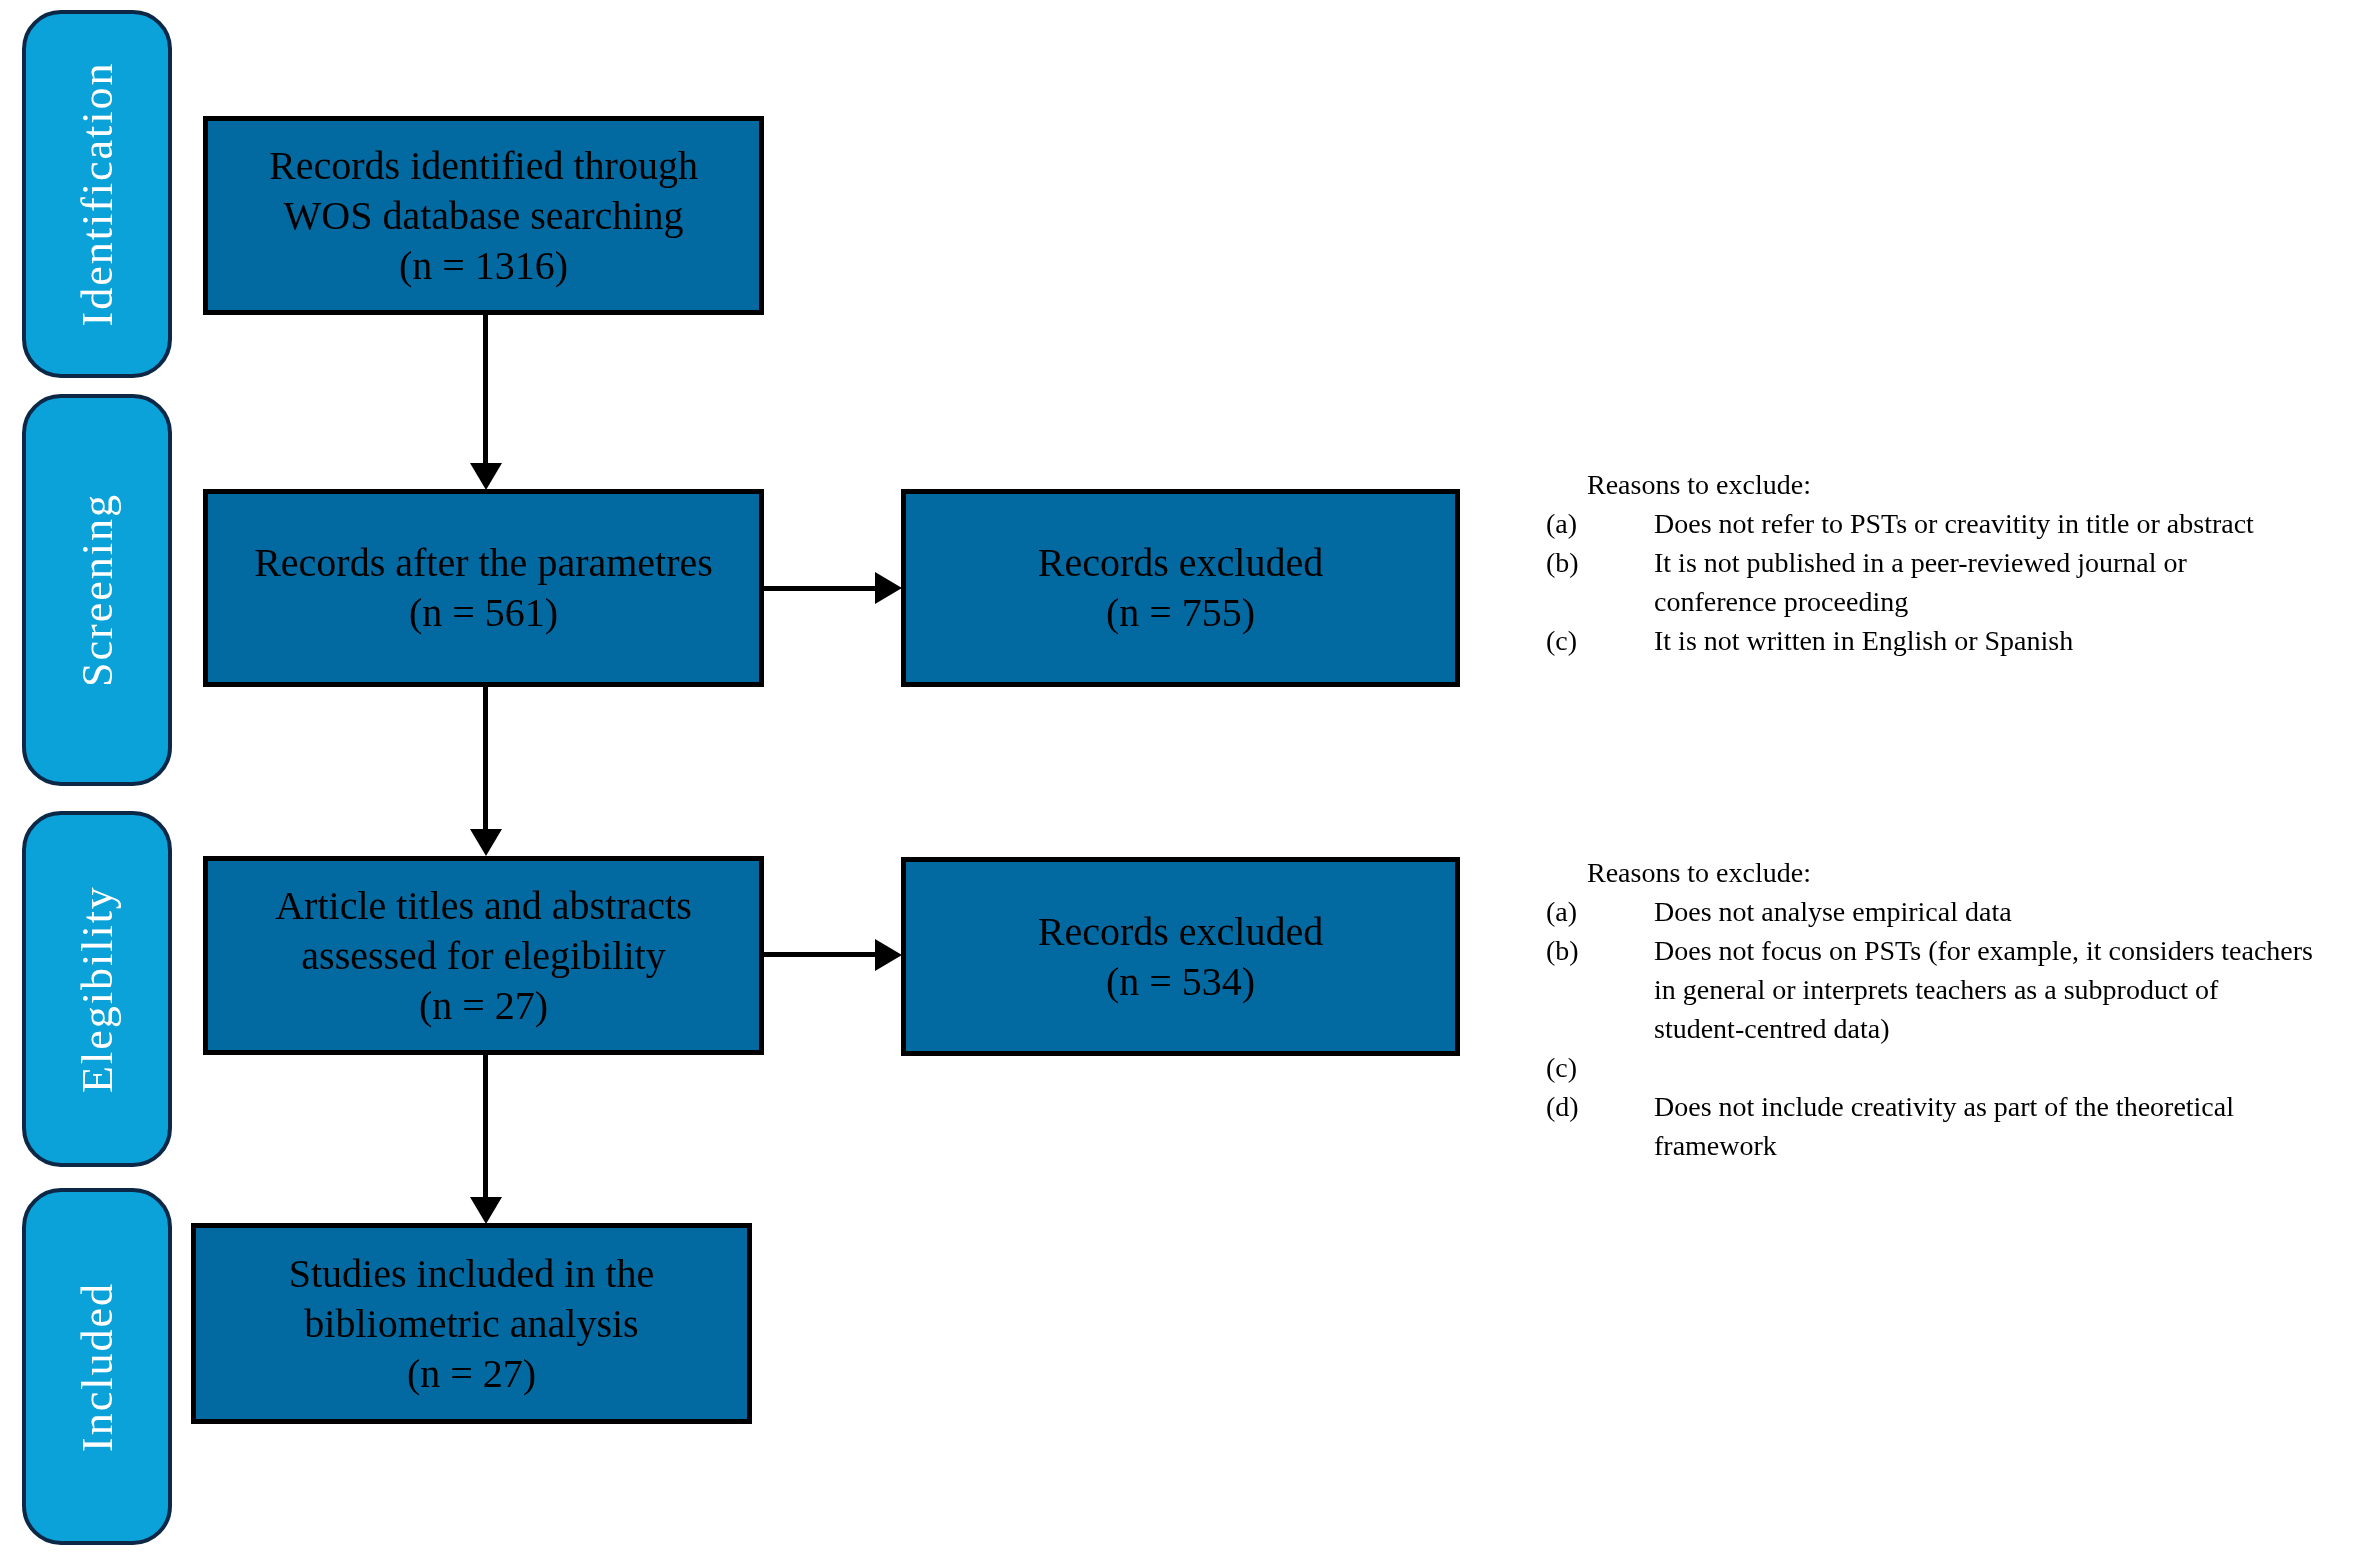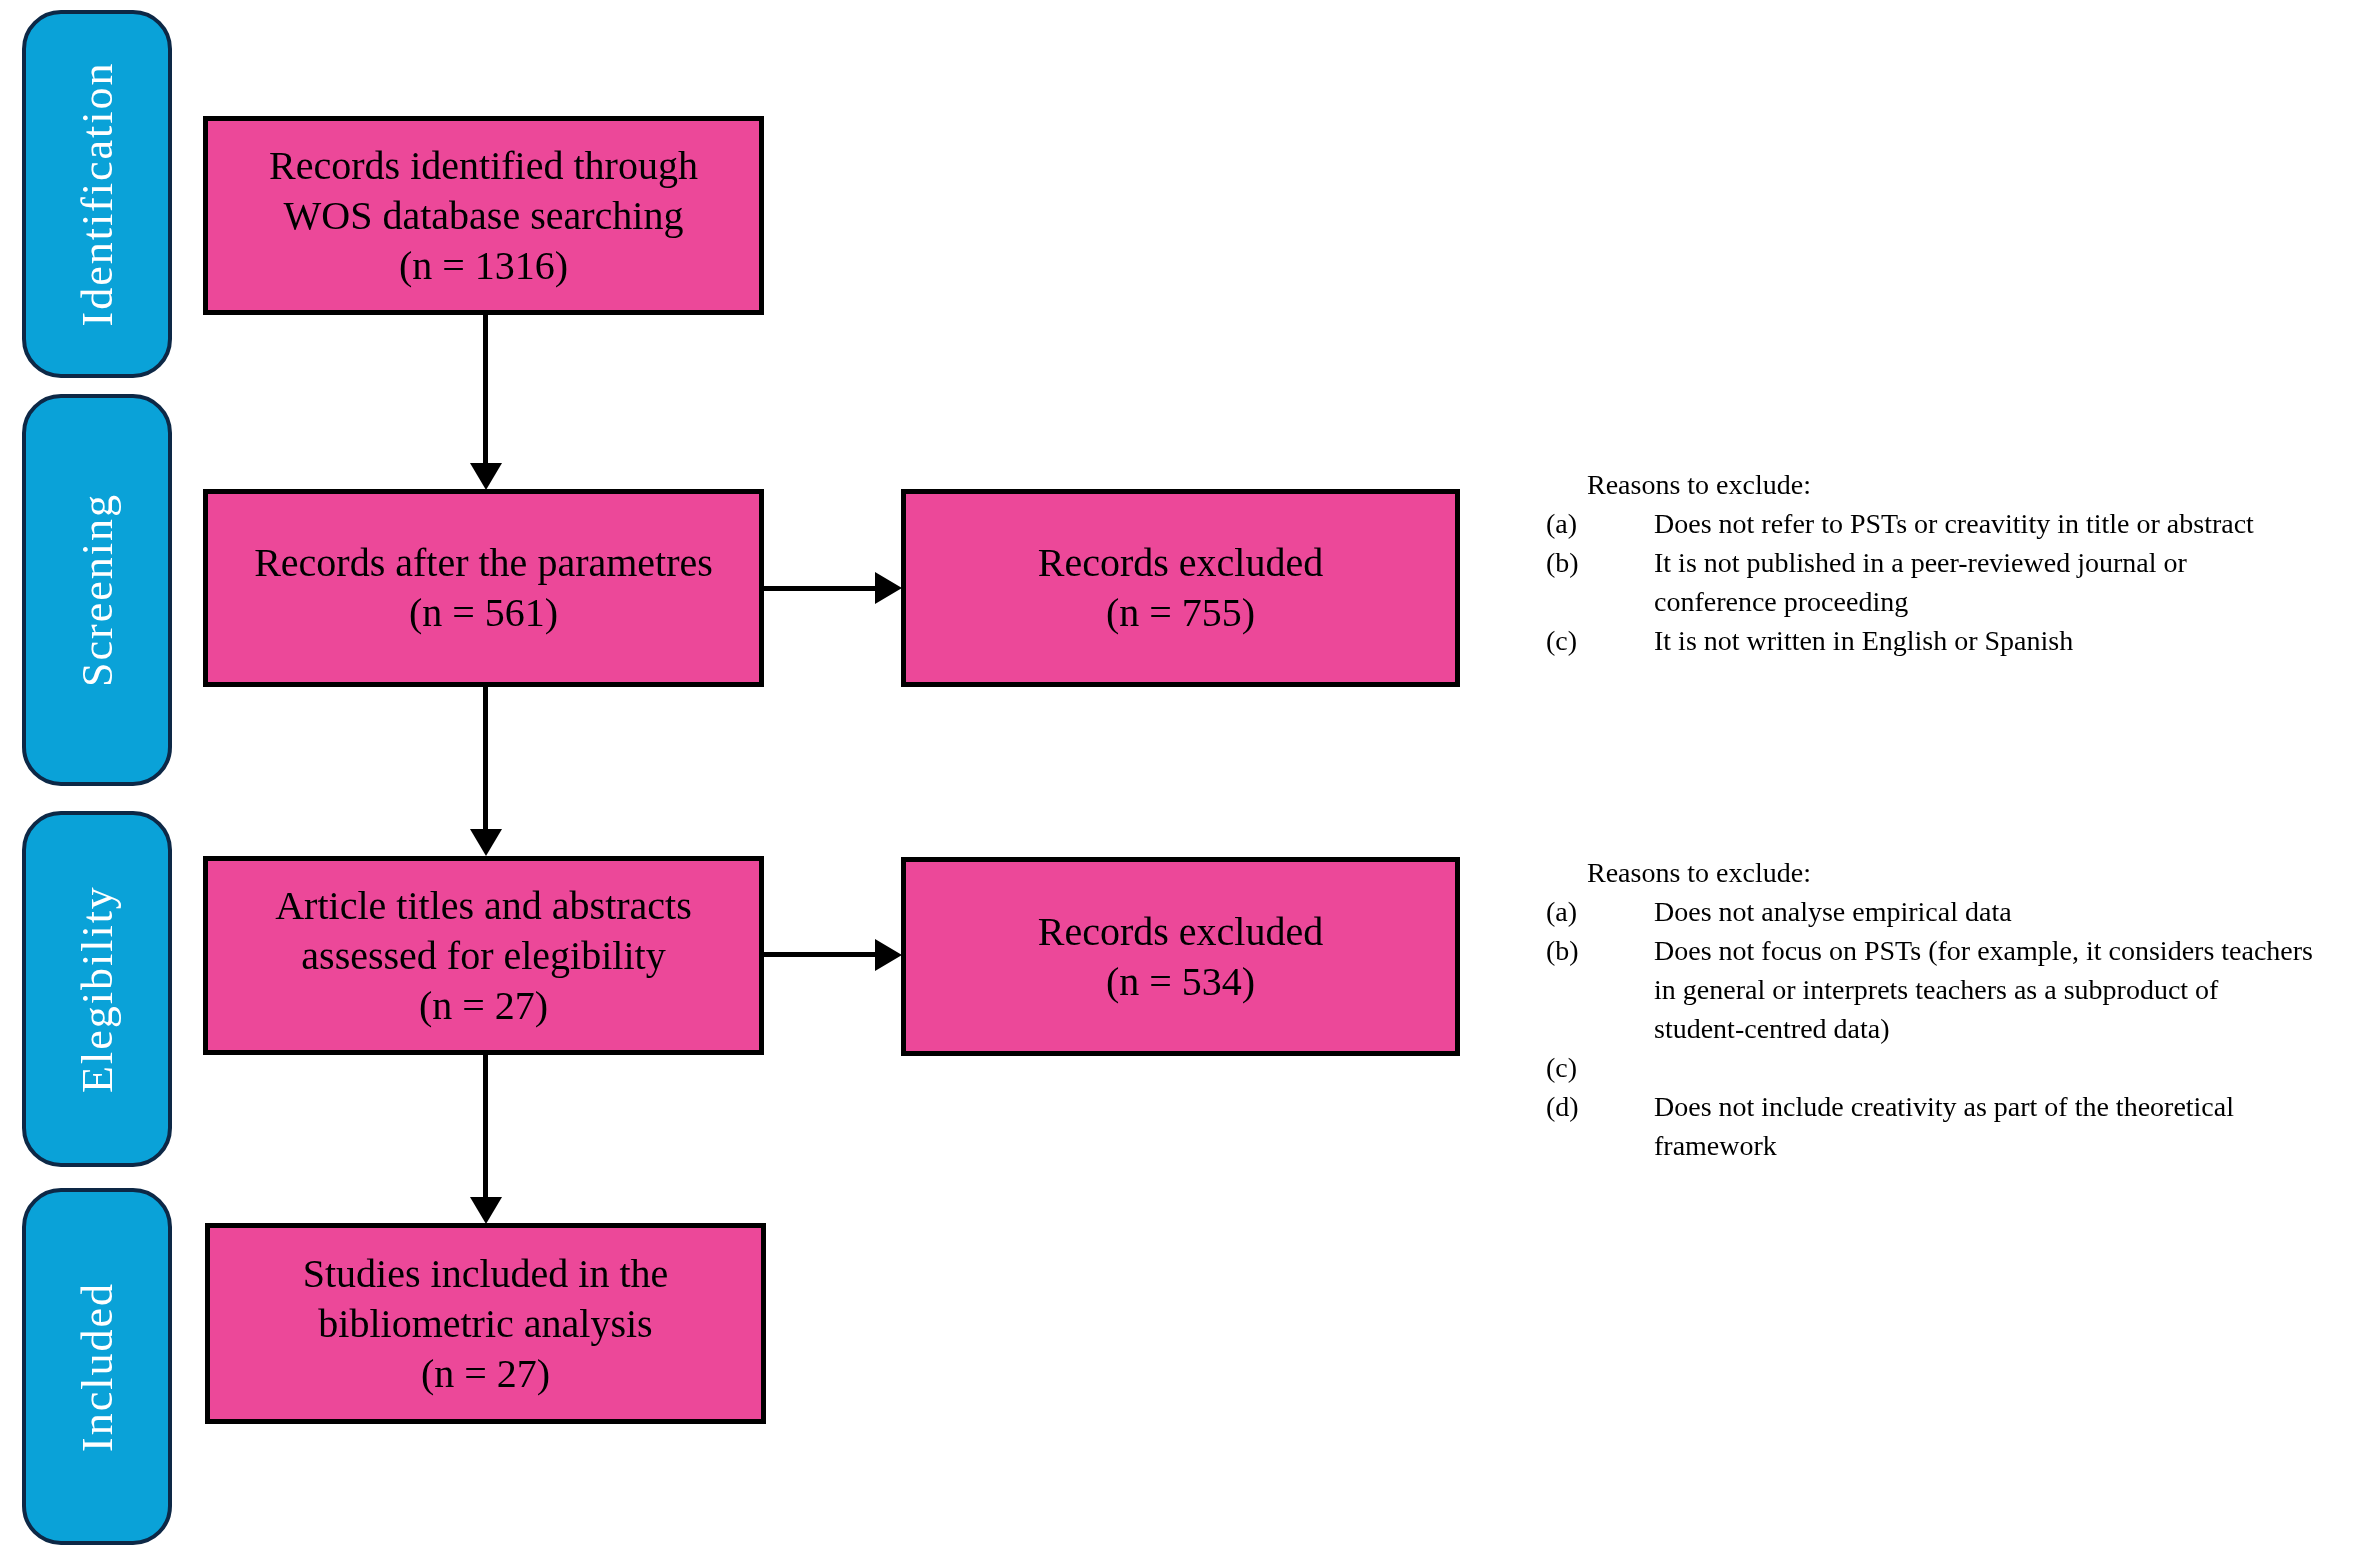--- a/index.html
+++ b/index.html
@@ -34,21 +34,21 @@
     transform: translate(-50%, -50%) rotate(-90deg);
     white-space: nowrap;
     color: #ffffff;
     font-size: 44px;
     letter-spacing: 2px;
   }
 
   
   .flow-box {
     position: absolute;
-    background: #ec4899;
+    background: #0369a1;
     border: 5.3px solid #000000;
     box-sizing: border-box;
     display: flex;
     align-items: center;
     justify-content: center;
   }
   .flow-box .box-label {
     white-space: pre;
     text-align: center;
     font-size: 40px;
@@ -131,21 +131,21 @@
   </div>
   <div class="flow-box" style="left:203px;top:489px;width:561px;height:198px;">
     <div class="box-label">Records after the parametres
 (n = 561)</div>
   </div>
   <div class="flow-box" style="left:203px;top:856px;width:561px;height:199px;">
     <div class="box-label">Article titles and abstracts
 assessed for elegibility
 (n = 27)</div>
   </div>
-  <div class="flow-box" style="left:205px;top:1223px;width:561px;height:201px;">
+  <div class="flow-box" style="left:191px;top:1223px;width:561px;height:201px;">
     <div class="box-label">Studies included in the
 bibliometric analysis
 (n = 27)</div>
   </div>
 
   <div class="flow-box" style="left:901px;top:489px;width:559px;height:198px;">
     <div class="box-label">Records excluded
 (n = 755)</div>
   </div>
   <div class="flow-box" style="left:901px;top:857px;width:559px;height:199px;">

